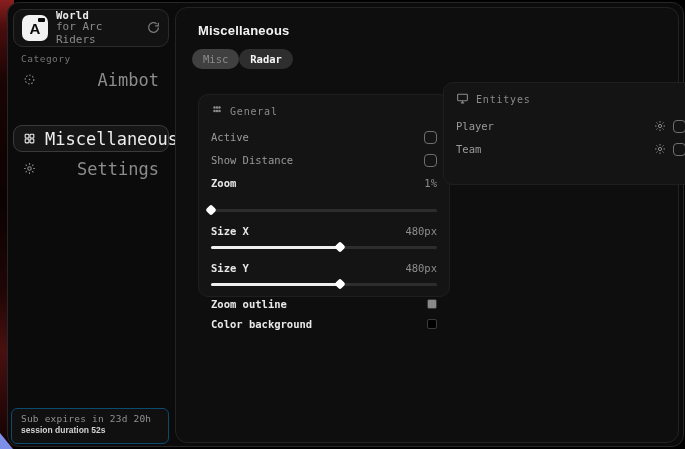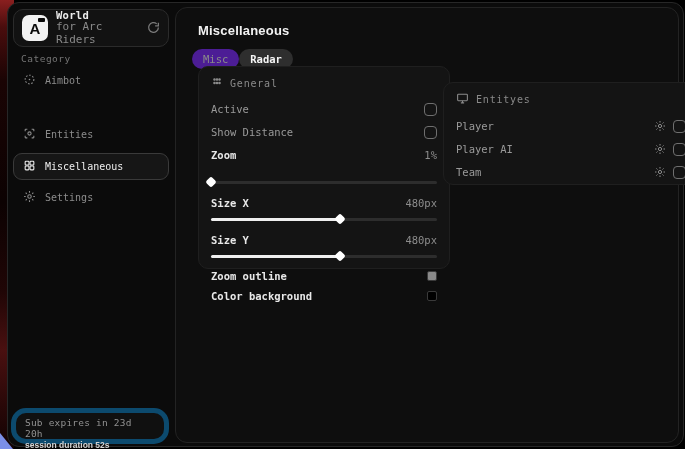--- a/index.html
+++ b/index.html
@@ -25,43 +25,43 @@
   .logo::after { content:""; position:absolute; right:3px; top:3px; width:7px; height:4px; background:#0a0a0a; border-radius:1px; }
   .app-titles { flex:1; line-height:1.15; }
   .app-name { color:#ececec; font-size:10.5px; font-weight:bold; letter-spacing:.3px; }
   .app-sub { color:#8a8a8a; font-size:11px; }
   .sync { color:#7a7a7a; }
 
   .cat-label { position:absolute; left:13px; top:50px; color:#757575; font-size:9.5px; letter-spacing:.5px; }
 
   .nav { position:absolute; left:5px; top:64px; width:156px; }
   .nav-item { height:26px; margin-bottom:2px; display:flex; align-items:center; gap:9px;
-    padding:0 9px; color:#8c8c8c; font-size:10px; border:1px solid transparent; border-radius:9px; }
+    padding:0 9px; color:#8c8c8c; font-size:17px; border:1px solid transparent; border-radius:9px;justify-content:space-between; }
   .nav-item svg { flex:0 0 auto; }
   .nav-item.active { color:#eeeeee; background:#161616; border-color:#3a3a3a; height:27px; }
   .nav-gap { height:26px; }
 
   .sub-card { position:absolute; left:3px; top:405px; width:158px; height:36px;
-    background:#101010; border:5px solid #0c4a6e; border-radius:15px;
+    background:#101010; border:1px solid #0c4a6e; border-radius:6px;
     padding:4px 9px 0 9px; }
   .sub-line1 { color:#919191; font-size:9.5px; letter-spacing:.2px; }
   .sub-line2 { color:#d2d2d2; font-size:8.5px; font-weight:bold; font-family:"Liberation Sans", sans-serif; margin-top:1px; }
 
   
   .main-card { position:absolute; left:167px; top:4px; width:504px; height:436px;
     background:#0e0e0e; border:1px solid #232323; border-radius:12px; }
   .main-title { position:absolute; left:22px; top:15px; color:#f2f2f2; font-size:13px; font-weight:bold;
     font-family:"Liberation Sans", sans-serif; letter-spacing:.2px; }
   .tabs { position:absolute; left:16px; top:41px; display:flex; align-items:center; }
   .tab { height:20px; padding:0 11px; display:flex; align-items:center; border-radius:999px;
-    font-size:10.5px; color:#8a8a8a; background:#4c1d95; }
+    font-size:10.5px; color:#8a8a8a; background:#404040; }
   .tab.active { background:#2e2e2e; color:#f5f5f5; font-weight:bold; }
 
   .panel { position:absolute; background:#141414; border:1px solid #1f1f1f; border-radius:10px; padding:9px 12px; }
-  .panel-general { left:22px; top:58px; width:252px; height:203px; }
+  .panel-general { left:22px; top:86px; width:252px; height:203px; }
   .panel-entities { left:267px; top:74px; width:256px; height:103px; }
   .panel-head { display:flex; align-items:center; gap:7px; color:#8a8a8a; font-size:10px;
     letter-spacing:.8px; margin-bottom:9px; }
   .row { display:flex; align-items:center; justify-content:space-between; height:20px; margin-bottom:3px;gap:29px; }
   .lbl-dim { color:#9a9a9a; font-size:10.5px; }
   .lbl-lit { color:#e8e8e8; font-size:10.5px; font-weight:bold; }
   .val { color:#8d8d8d; font-size:10.5px; }
   .checkbox { width:13px; height:13px; border:1.5px solid #6f6f6f; border-radius:4px; background:transparent; }
   .right-cluster { display:flex; align-items:center; gap:7px; }
   .gearbtn { color:#8d8d8d; display:flex; }
@@ -100,31 +100,20 @@
   <div class="nav">
     <div class="nav-item">
       <span>
         <svg width="13" height="13" viewBox="0 0 24 24" fill="none" stroke="currentColor" stroke-width="2" stroke-dasharray="3 3">
           <circle cx="12" cy="12" r="8"></circle>
             <circle cx="12" cy="12" r="1.5" fill="currentColor" stroke="none"></circle>
         </svg></span>
       <span>Aimbot</span>
     </div>
     <div class="nav-gap"></div>
-    <div class="nav-item">
-      <span>
-        <svg width="13" height="13" viewBox="0 0 24 24" fill="none" stroke="currentColor" stroke-width="2">
-          <path d="M4 8V5a1 1 0 0 1 1-1h3"></path>
-            <path d="M16 4h3a1 1 0 0 1 1 1v3"></path>
-          <path d="M20 16v3a1 1 0 0 1-1 1h-3"></path>
-            <path d="M8 20H5a1 1 0 0 1-1-1v-3"></path>
-          <circle cx="12" cy="12" r="3"></circle>
-        </svg></span>
-      <span>Entities</span>
-    </div>
     <div class="nav-gap" style="height:2px"></div>
     <div class="nav-gap" style="height:2px"></div>
     <div class="nav-item active">
       <span>
         <svg width="13" height="13" viewBox="0 0 24 24" fill="none" stroke="currentColor" stroke-width="2">
           <rect x="4" y="4" width="7" height="7" rx="1.5"></rect>
             <rect x="13" y="4" width="7" height="7" rx="1.5"></rect>
           <rect x="4" y="13" width="7" height="7" rx="1.5"></rect>
             <rect x="13" y="13" width="7" height="7" rx="1.5"></rect>
         </svg></span>
@@ -232,32 +221,20 @@
           <span class="gearbtn">
             <svg width="12" height="12" viewBox="0 0 24 24" fill="none" stroke="currentColor" stroke-width="2">
               <circle cx="12" cy="12" r="3.2"></circle>
               <path d="M12 2v3M12 19v3M2 12h3M19 12h3M4.9 4.9l2.1 2.1M17 17l2.1 2.1M19.1 4.9L17 7M7 17l-2.1 2.1"></path>
             </svg>
             </span>
           <span class="checkbox"></span>
         </span>
       </div>
 
-      <div class="row">
-        <span class="lbl-dim">Player AI</span>
-        <span class="right-cluster">
-          <span class="gearbtn">
-            <svg width="12" height="12" viewBox="0 0 24 24" fill="none" stroke="currentColor" stroke-width="2">
-              <circle cx="12" cy="12" r="3.2"></circle>
-              <path d="M12 2v3M12 19v3M2 12h3M19 12h3M4.9 4.9l2.1 2.1M17 17l2.1 2.1M19.1 4.9L17 7M7 17l-2.1 2.1"></path>
-            </svg>
-            </span>
-          <span class="checkbox"></span>
-        </span>
-      </div>
 
       <div class="row">
         <span class="lbl-dim">Team</span>
         <span class="right-cluster">
           <span class="gearbtn">
             <svg width="12" height="12" viewBox="0 0 24 24" fill="none" stroke="currentColor" stroke-width="2">
               <circle cx="12" cy="12" r="3.2"></circle>
               <path d="M12 2v3M12 19v3M2 12h3M19 12h3M4.9 4.9l2.1 2.1M17 17l2.1 2.1M19.1 4.9L17 7M7 17l-2.1 2.1"></path>
             </svg>
             </span>

